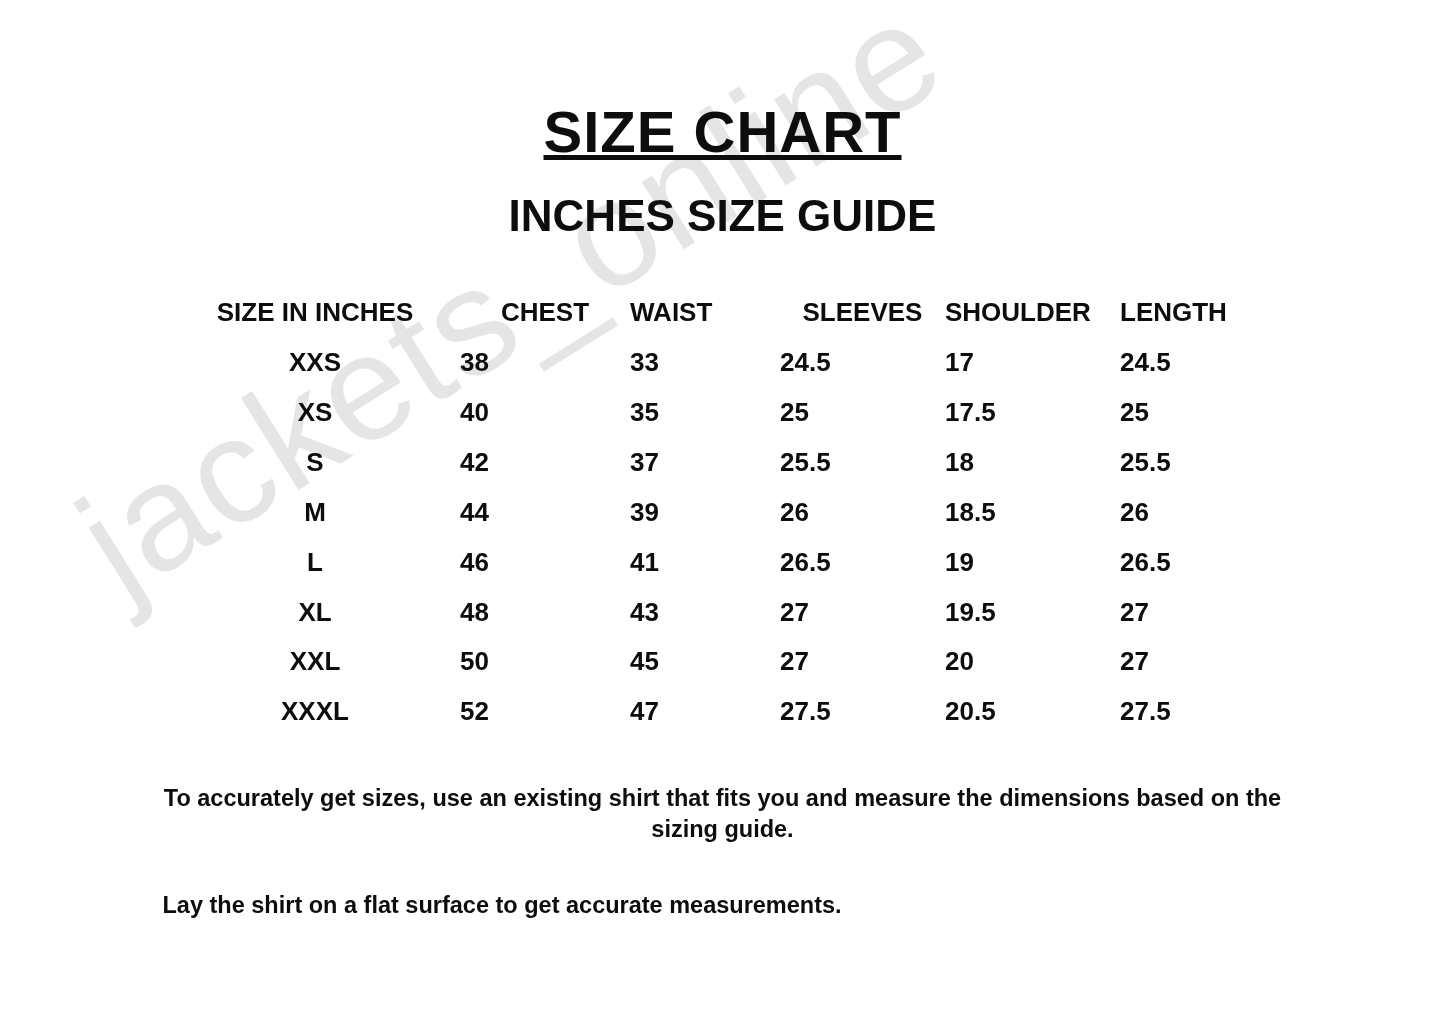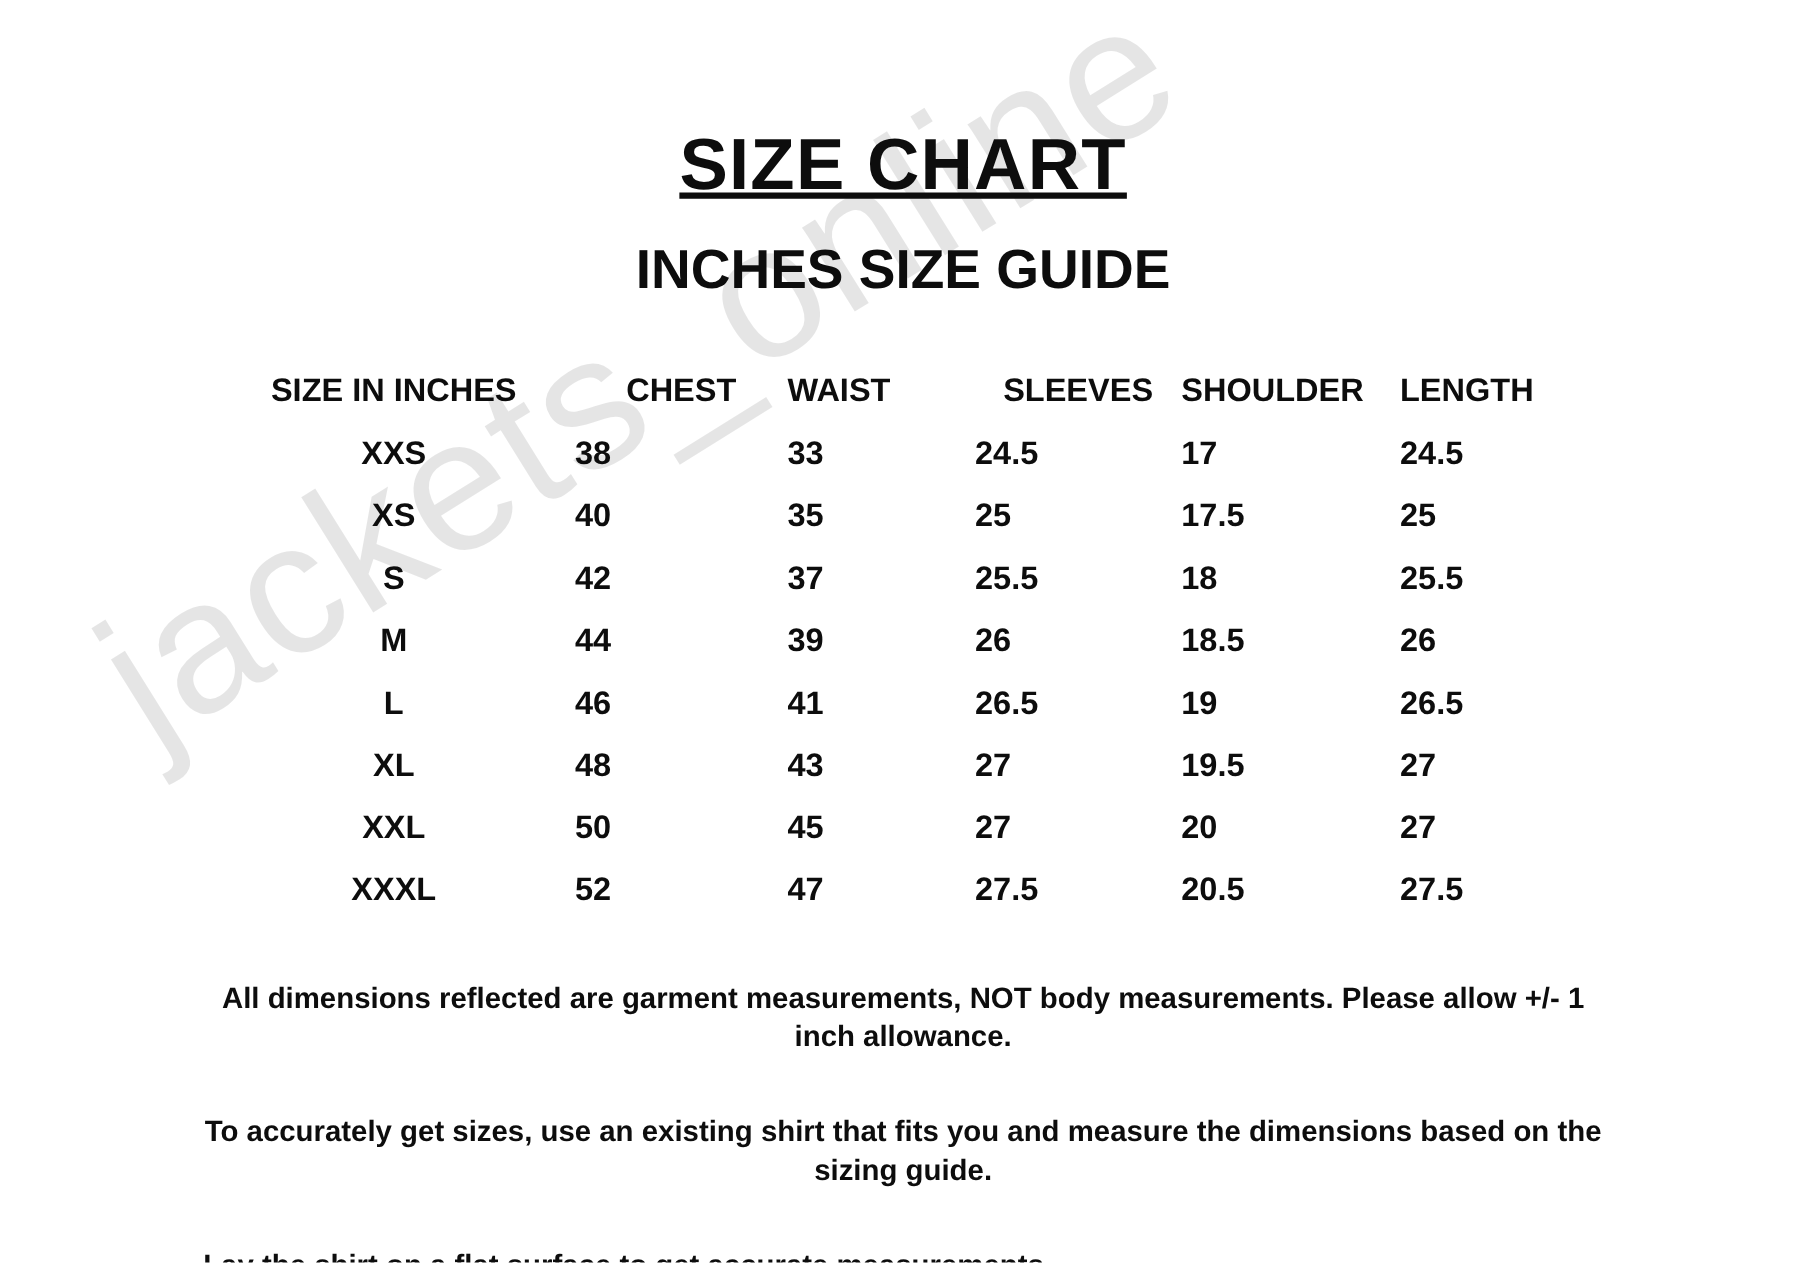--- a/index.html
+++ b/index.html
@@ -199,19 +199,18 @@
           <td class="col-chest">52</td>
           <td class="col-waist">47</td>
           <td class="col-sleeves">27.5</td>
           <td class="col-shoulder">20.5</td>
           <td class="col-length">27.5</td>
         </tr>
       </tbody>
     </table>
 
     <div class="notes">
-      <p class="note">All dimensions reflected are garment measurements, NOT body measurements. Please allow +/- 1 inch allowance.</p>
       <p class="note">To accurately get sizes, use an existing shirt that fits you and measure the dimensions based on the sizing guide.</p>
       <p class="note left-note">Lay the shirt on a flat surface to get accurate measurements.</p>
     </div>
 
   </div>
 </div>
 
 </body></html>

